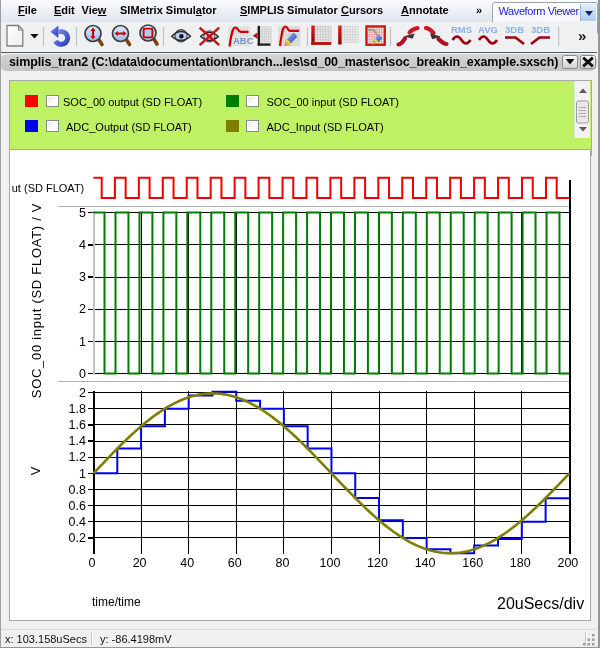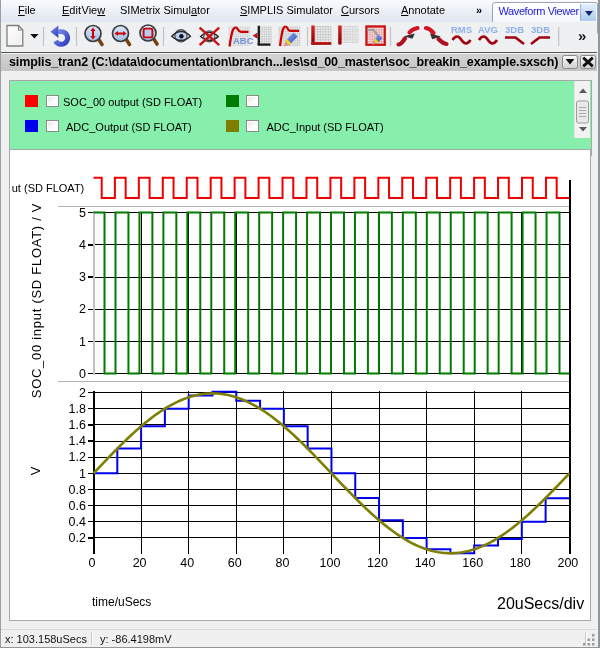--- a/index.html
+++ b/index.html
@@ -1,30 +1,30 @@
 <!DOCTYPE html>
 <html><head><meta charset="utf-8"><style>
 * { margin:0; padding:0; box-sizing:border-box; }
 html,body { width:600px; height:648px; overflow:hidden; font-family:"Liberation Sans",sans-serif; }
 body { background:#f0f0f0; position:relative; }
 #winborder { position:absolute; left:0; top:0; width:600px; height:648px; z-index:99;
   border-left:1px solid #98a0a6; border-right:2px solid #8f979d; border-bottom:1px solid #8f979d; pointer-events:none; }
 #menubar { position:absolute; left:0; top:0; width:597px; height:22px;
   background:linear-gradient(#fafbfd,#e9edf5 60%,#dfe4ef);
   font-size:11px; color:#000; }
-.mi { position:absolute; top:4px; }
+.mi { position:absolute; top:4px;font-weight:bold; }
 #toolbar { position:absolute; left:0; top:22px; width:597px; height:31px;
   background:#eef0f1; border-bottom:1.5px solid #595959; }
 #titlebar { position:absolute; left:0; top:53.5px; width:597px; height:17px;
-  background:linear-gradient(#d4d4d4,#c3c3c3); font-size:12.5px; font-weight:bold; }
+  background:linear-gradient(#d4d4d4,#c3c3c3); font-size:12.5px; font-weight:bold;border-radius:7px; }
 #titletext { position:absolute; left:9px; top:1.5px; white-space:nowrap; letter-spacing:-0.12px; }
 .tbtn { position:absolute; top:1.5px; width:16px; height:13.5px; border:1px solid #8a8a8a;
   border-radius:2.5px; background:linear-gradient(#f8f8f8,#d2d2d2); }
 #legend { position:absolute; left:9px; top:79.5px; width:583px; height:76px;
-  background:#86efac; border:1px solid #a8a8a8; font-size:11px; }
+  background:#bef264; border:1px solid #a8a8a8; font-size:11px; }
 .sw { position:absolute; width:13px; height:12px; }
 .cb { position:absolute; width:13px; height:12.5px; border:1.6px solid #8a8a8a; background:#fff; }
 .cb i { position:absolute; left:1px; top:1px; right:1px; bottom:1px; display:block;
   background:linear-gradient(135deg,#e8e8e8,#fdfdfd 60%); }
 .lt { position:absolute; white-space:nowrap; }
 #plotpanel { position:absolute; left:9px; top:149px; width:582px; height:472px;
   background:#fff; border:1px solid #a8a8a8; }
 #statusbar { position:absolute; left:1px; top:629px; width:596px; height:18px;
   background:#f0f0f0; border-top:1px solid #d9d9d9; font-size:11px; color:#111; }
 svg { position:absolute; }
@@ -34,21 +34,21 @@
 #combo { position:absolute; left:491.5px; top:2px; width:106px; height:33px;
   border:1px solid #9aa5b1; background:linear-gradient(#ffffff,#eef3fb); border-radius:3px; }
 #combo span { position:absolute; left:6px; top:2px; font-size:11px; letter-spacing:-0.4px; color:#2020dd; white-space:nowrap; }
 #combobtn { position:absolute; right:0.5px; top:0.5px; width:16.5px; height:17px;
   background:linear-gradient(#e3eefb,#aecbf0); border-left:1px solid #94b4da; }
 </style></head><body>
 <div id="winborder"></div>
 
 <div id="menubar">
   <span class="mi" style="left:18px"><u>F</u>ile</span>
-  <span class="mi" style="left:62px"><u>E</u>dit</span>
+  <span class="mi" style="left:54px"><u>E</u>dit</span>
   <span class="mi" style="left:81.5px">Vie<u>w</u></span>
   <span class="mi" style="left:120px">SIMetrix Simul<u>a</u>tor</span>
   <span class="mi" style="left:240px"><u>S</u>IMPLIS Simulator</span>
   <span class="mi" style="left:341px"><u>C</u>ursors</span>
   <span class="mi" style="left:401px"><u>A</u>nnotate</span>
   <span class="mi" style="left:476px;font-weight:bold">»</span>
   <div id="combo">
       <span>Waveform Viewer</span>
     <div id="combobtn">
         <svg width="16" height="17">
@@ -270,20 +270,21 @@
 <div id="legend">
   <div class="sw" style="left:15px;top:14px;background:#f00"></div>
   <div class="cb" style="left:36px;top:14px">
       <i></i>
     </div>
   <div class="lt" style="left:53px;top:15.5px">SOC_00 output (SD FLOAT)</div>
   <div class="sw" style="left:215.5px;top:14px;background:#007d00"></div>
   <div class="cb" style="left:236px;top:14px">
       <i></i>
     </div>
+  <div class="lt" style="left:256.5px;top:15.5px">SOC_00 input (SD FLOAT)</div>
   <div class="sw" style="left:15px;top:39px;background:#0000ee"></div>
   <div class="cb" style="left:36px;top:39px">
       <i></i>
     </div>
   <div class="lt" style="left:56px;top:40.5px">ADC_Output (SD FLOAT)</div>
   <div class="sw" style="left:215.5px;top:39px;background:#7e7e00"></div>
   <div class="cb" style="left:236px;top:39px">
       <i></i>
     </div>
   <div class="lt" style="left:256.5px;top:40.5px">ADC_Input (SD FLOAT)</div>
@@ -389,21 +390,21 @@
 <text x="567.9" y="566.5" font-size="12.5" text-anchor="middle" fill="#000">200</text>
 <polyline points="93.50,177.80 101.70,177.80 101.70,198.10 114.90,198.10 114.90,177.80 125.65,177.80 125.65,198.10 138.85,198.10 138.85,177.80 149.59,177.80 149.59,198.10 162.79,198.10 162.79,177.80 173.54,177.80 173.54,198.10 186.74,198.10 186.74,177.80 197.49,177.80 197.49,198.10 210.69,198.10 210.69,177.80 221.44,177.80 221.44,198.10 234.63,198.10 234.63,177.80 245.38,177.80 245.38,198.10 258.58,198.10 258.58,177.80 269.33,177.80 269.33,198.10 282.53,198.10 282.53,177.80 293.28,177.80 293.28,198.10 306.48,198.10 306.48,177.80 317.22,177.80 317.22,198.10 330.42,198.10 330.42,177.80 341.17,177.80 341.17,198.10 354.37,198.10 354.37,177.80 365.12,177.80 365.12,198.10 378.32,198.10 378.32,177.80 389.06,177.80 389.06,198.10 402.26,198.10 402.26,177.80 413.01,177.80 413.01,198.10 426.21,198.10 426.21,177.80 436.96,177.80 436.96,198.10 450.16,198.10 450.16,177.80 460.90,177.80 460.90,198.10 474.11,198.10 474.11,177.80 484.85,177.80 484.85,198.10 498.05,198.10 498.05,177.80 508.80,177.80 508.80,198.10 522.00,198.10 522.00,177.80 532.75,177.80 532.75,198.10 545.95,198.10 545.95,177.80 556.69,177.80 556.69,198.10 569.30,198.10" fill="none" stroke="#ee0000" stroke-width="2" stroke-linejoin="miter"></polyline>
 <polyline points="93.50,212.60 104.50,212.60 104.50,373.60 115.50,373.60 115.50,212.60 128.45,212.60 128.45,373.60 139.45,373.60 139.45,212.60 152.39,212.60 152.39,373.60 163.39,373.60 163.39,212.60 176.34,212.60 176.34,373.60 187.34,373.60 187.34,212.60 200.29,212.60 200.29,373.60 211.29,373.60 211.29,212.60 224.24,212.60 224.24,373.60 235.24,373.60 235.24,212.60 248.18,212.60 248.18,373.60 259.18,373.60 259.18,212.60 272.13,212.60 272.13,373.60 283.13,373.60 283.13,212.60 296.08,212.60 296.08,373.60 307.08,373.60 307.08,212.60 320.02,212.60 320.02,373.60 331.02,373.60 331.02,212.60 343.97,212.60 343.97,373.60 354.97,373.60 354.97,212.60 367.92,212.60 367.92,373.60 378.92,373.60 378.92,212.60 391.86,212.60 391.86,373.60 402.86,373.60 402.86,212.60 415.81,212.60 415.81,373.60 426.81,373.60 426.81,212.60 439.76,212.60 439.76,373.60 450.76,373.60 450.76,212.60 463.70,212.60 463.70,373.60 474.70,373.60 474.70,212.60 487.65,212.60 487.65,373.60 498.65,373.60 498.65,212.60 511.60,212.60 511.60,373.60 522.60,373.60 522.60,212.60 535.55,212.60 535.55,373.60 546.55,373.60 546.55,212.60 559.49,212.60 559.49,373.60 569.30,373.60" fill="none" stroke="#007d00" stroke-width="2" stroke-linejoin="miter"></polyline>
 <polyline points="93.50,473.30 117.30,473.30 117.30,448.61 141.09,448.61 141.09,426.34 164.88,426.34 164.88,408.67 188.68,408.67 188.68,395.42 212.48,395.42 212.48,391.79 236.27,391.79 236.27,400.67 260.06,400.67 260.06,408.67 283.86,408.67 283.86,426.34 307.66,426.34 307.66,448.61 331.45,448.61 331.45,473.30 355.25,473.30 355.25,497.99 379.04,497.99 379.04,520.26 402.84,520.26 402.84,537.93 426.63,537.93 426.63,549.28 450.43,549.28 450.43,553.19 474.22,553.19 474.22,545.53 498.02,545.53 498.02,539.07 521.81,539.07 521.81,521.72 545.61,521.72 545.61,498.32 569.30,498.32" fill="none" stroke="#0000ee" stroke-width="2" stroke-linejoin="miter"></polyline>
 <polyline points="93.50,473.30 95.88,470.79 98.26,468.28 100.64,465.78 103.02,463.29 105.40,460.80 107.78,458.33 110.16,455.87 112.54,453.43 114.92,451.01 117.30,448.61 119.67,446.24 122.05,443.89 124.43,441.57 126.81,439.28 129.19,437.03 131.57,434.81 133.95,432.63 136.33,430.49 138.71,428.39 141.09,426.34 143.47,424.33 145.85,422.37 148.23,420.47 150.61,418.61 152.99,416.81 155.37,415.06 157.75,413.37 160.13,411.74 162.51,410.17 164.88,408.67 167.26,407.22 169.64,405.84 172.02,404.53 174.40,403.29 176.78,402.11 179.16,401.01 181.54,399.98 183.92,399.02 186.30,398.13 188.68,397.32 191.06,396.58 193.44,395.92 195.82,395.33 198.20,394.82 200.58,394.39 202.96,394.04 205.34,393.76 207.72,393.56 210.10,393.45 212.48,393.41 214.85,393.45 217.23,393.56 219.61,393.76 221.99,394.04 224.37,394.39 226.75,394.82 229.13,395.33 231.51,395.92 233.89,396.58 236.27,397.32 238.65,398.13 241.03,399.02 243.41,399.98 245.79,401.01 248.17,402.11 250.55,403.29 252.93,404.53 255.31,405.84 257.69,407.22 260.06,408.67 262.44,410.17 264.82,411.74 267.20,413.37 269.58,415.06 271.96,416.81 274.34,418.61 276.72,420.47 279.10,422.37 281.48,424.33 283.86,426.34 286.24,428.39 288.62,430.49 291.00,432.63 293.38,434.81 295.76,437.03 298.14,439.28 300.52,441.57 302.90,443.89 305.28,446.24 307.66,448.61 310.03,451.01 312.41,453.43 314.79,455.87 317.17,458.33 319.55,460.80 321.93,463.29 324.31,465.78 326.69,468.28 329.07,470.79 331.45,473.30 333.83,475.81 336.21,478.32 338.59,480.82 340.97,483.31 343.35,485.80 345.73,488.27 348.11,490.73 350.49,493.17 352.87,495.59 355.25,497.99 357.62,500.36 360.00,502.71 362.38,505.03 364.76,507.32 367.14,509.57 369.52,511.79 371.90,513.97 374.28,516.11 376.66,518.21 379.04,520.26 381.42,522.27 383.80,524.23 386.18,526.13 388.56,527.99 390.94,529.79 393.32,531.54 395.70,533.23 398.08,534.86 400.46,536.43 402.84,537.93 405.21,539.38 407.59,540.76 409.97,542.07 412.35,543.31 414.73,544.49 417.11,545.59 419.49,546.62 421.87,547.58 424.25,548.47 426.63,549.28 429.01,550.02 431.39,550.68 433.77,551.27 436.15,551.78 438.53,552.21 440.91,552.56 443.29,552.84 445.67,553.04 448.05,553.15 450.43,553.19 452.80,553.15 455.18,553.04 457.56,552.84 459.94,552.56 462.32,552.21 464.70,551.78 467.08,551.27 469.46,550.68 471.84,550.02 474.22,549.28 476.60,548.47 478.98,547.58 481.36,546.62 483.74,545.59 486.12,544.49 488.50,543.31 490.88,542.07 493.26,540.76 495.64,539.38 498.02,537.93 500.39,536.43 502.77,534.86 505.15,533.23 507.53,531.54 509.91,529.79 512.29,527.99 514.67,526.13 517.05,524.23 519.43,522.27 521.81,520.26 524.19,518.21 526.57,516.11 528.95,513.97 531.33,511.79 533.71,509.57 536.09,507.32 538.47,505.03 540.85,502.71 543.23,500.36 545.61,497.99 547.98,495.59 550.36,493.17 552.74,490.73 555.12,488.27 557.50,485.80 559.88,483.31 562.26,480.82 564.64,478.32 567.02,475.81 569.40,473.30" fill="none" stroke="#7e7e00" stroke-width="2.6" stroke-linejoin="round"></polyline>
 </svg>
 
 <div style="position:absolute;left:6px;top:181.5px;width:84px;overflow:hidden;font-size:11px;white-space:nowrap;text-align:center">ut (SD FLOAT)</div>
 <div class="vlab" style="left:-62.5px;top:293px;width:196px;text-align:center">SOC_00 input (SD FLOAT) / V</div>
 <div class="vlab" style="left:25px;top:463px;width:20px;text-align:center">V</div>
-<div style="position:absolute;left:92px;top:595px;font-size:12px">time/uSecs</div>
+<div style="position:absolute;left:92px;top:595px;font-size:12px">time/time</div>
 <div style="position:absolute;left:497px;top:595px;font-size:16px">20uSecs/div</div>
 
 <div id="statusbar">
   <span style="position:absolute;left:4px;top:3px">x: 103.158uSecs</span>
   <span style="position:absolute;left:99px;top:3px">y: -86.4198mV</span>
   <div style="position:absolute;left:90px;top:2px;height:13px;border-left:1px solid #c8c8c8;border-right:1px solid #fff"></div>
   <div style="position:absolute;left:584px;top:2px;height:13px;border-left:1px solid #c8c8c8;border-right:1px solid #fff"></div>
   <svg style="right:1px;bottom:1px" width="13" height="13">
     <g fill="#9b9b9b">
       <rect x="9" y="1" width="2.5" height="2.5"></rect>

